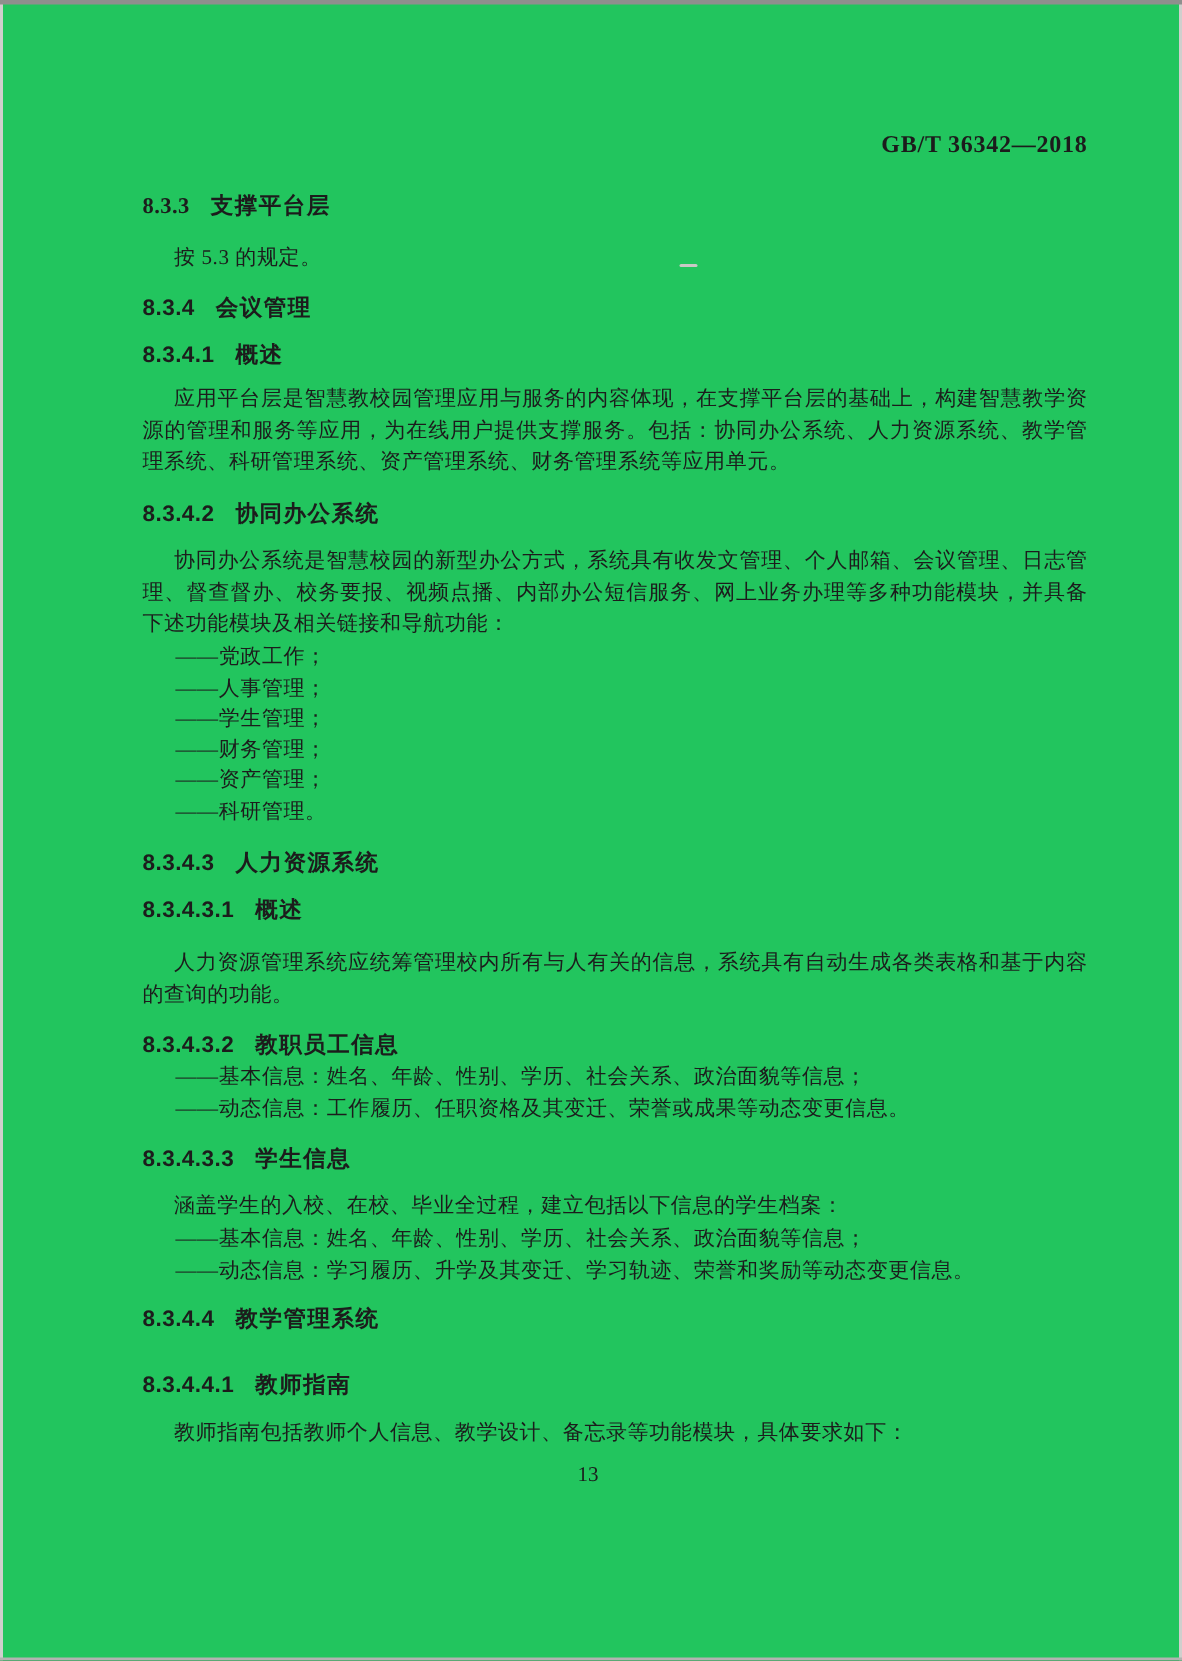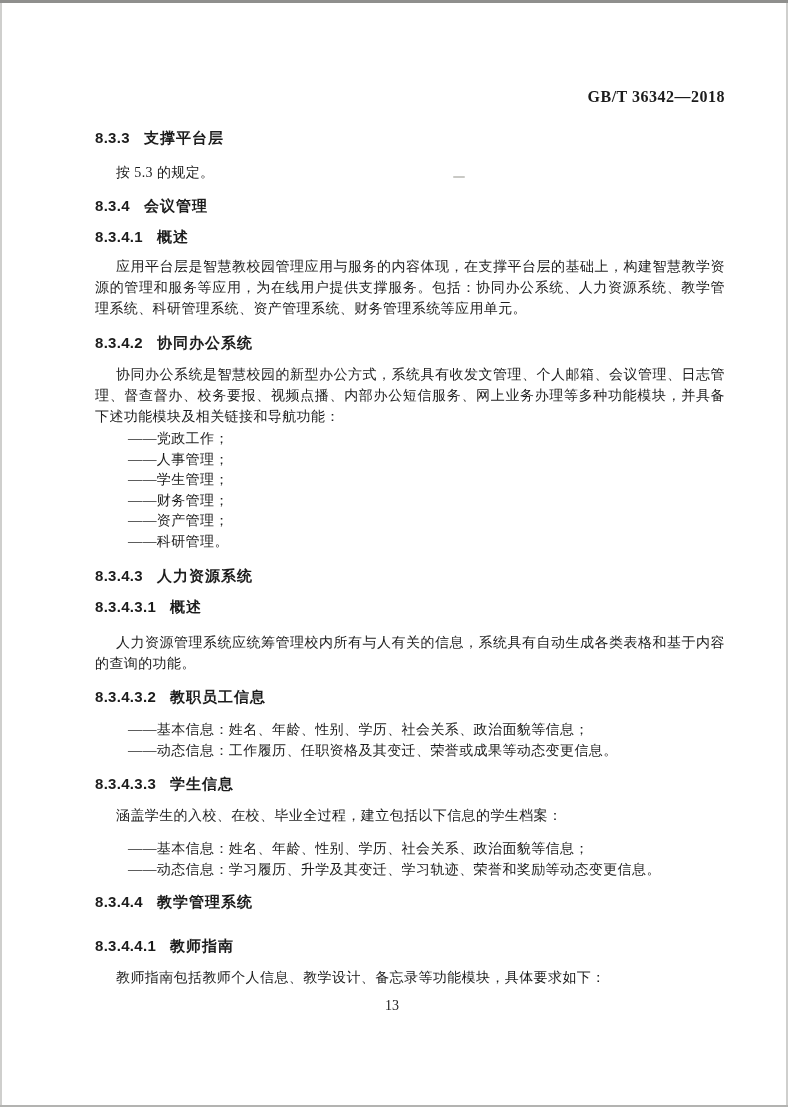--- a/index.html
+++ b/index.html
@@ -8,21 +8,21 @@
     width:788px;height:1107px;
     background:#6e6e6c;
     font-family:"Liberation Serif","DejaVu Serif",serif;
     -webkit-font-smoothing:antialiased;
   }
   .page{
     position:relative;
     width:788px;height:1107px;
     box-sizing:border-box;
     padding:88px 63px 0 95px;
-    background:#ffffff;
+    background:#22c55e;
     color:#1c1c1c;
     box-shadow:
       inset 0 3px 0 #8f8f8d,
       inset 0 -2px 0 #b3b3b1,
       inset 2px 0 0 #cfcfcd,
       inset -2px 0 0 #cfcfcd;
     overflow:hidden;
   }
   .doc-header{
     text-align:right;
@@ -42,21 +42,21 @@
   .sec-h .num{letter-spacing:.3px;}
   .sec-h .ttl{margin-left:14px;letter-spacing:1px;}
   .para{
     font-size:14px;
     line-height:21px;
     text-align:justify;
     text-indent:1.5em;
     letter-spacing:.4px;
     margin:0;
   }
-  .dash-list{margin:12px;padding:0;list-style:none;}
+  .dash-list{margin:1px;padding:0;list-style:none;}
   .dash-list .li{
     font-size:14px;
     line-height:21px;
     padding-left:1.5em;
     letter-spacing:.4px;
   }
   .dash-list.tight .li{line-height:20.5px;}
   .page-number{
     margin-top:10px;
     text-align:center;
@@ -67,21 +67,21 @@
   .artifact{
     position:absolute;
     left:453px;top:176px;
     width:12px;height:2px;
     background:#c9c9c5;
     border-radius:1px;
   }
   
   .mt2{margin-top:2px;}  .mt8{margin-top:24px;}   .mt9{margin-top:9px;}.mt11{margin-top:11px;} .mt12{margin-top:12px;}
   .mt13{margin-top:13px;}.mt14{margin-top:14px;} .mt15{margin-top:15px;}
-  .mt22{margin-top:22px;}
+  .mt22{margin-top:22px;font-family:Liberation Serif, serif;}
 </style>
 </head>
 <body>
 
 <div class="page">
 
   <div class="doc-header">GB/T 36342—2018</div>
 
   <div class="sec-h mt22">
     <span class="num">8.3.3</span><span class="ttl">支撑平台层</span>

